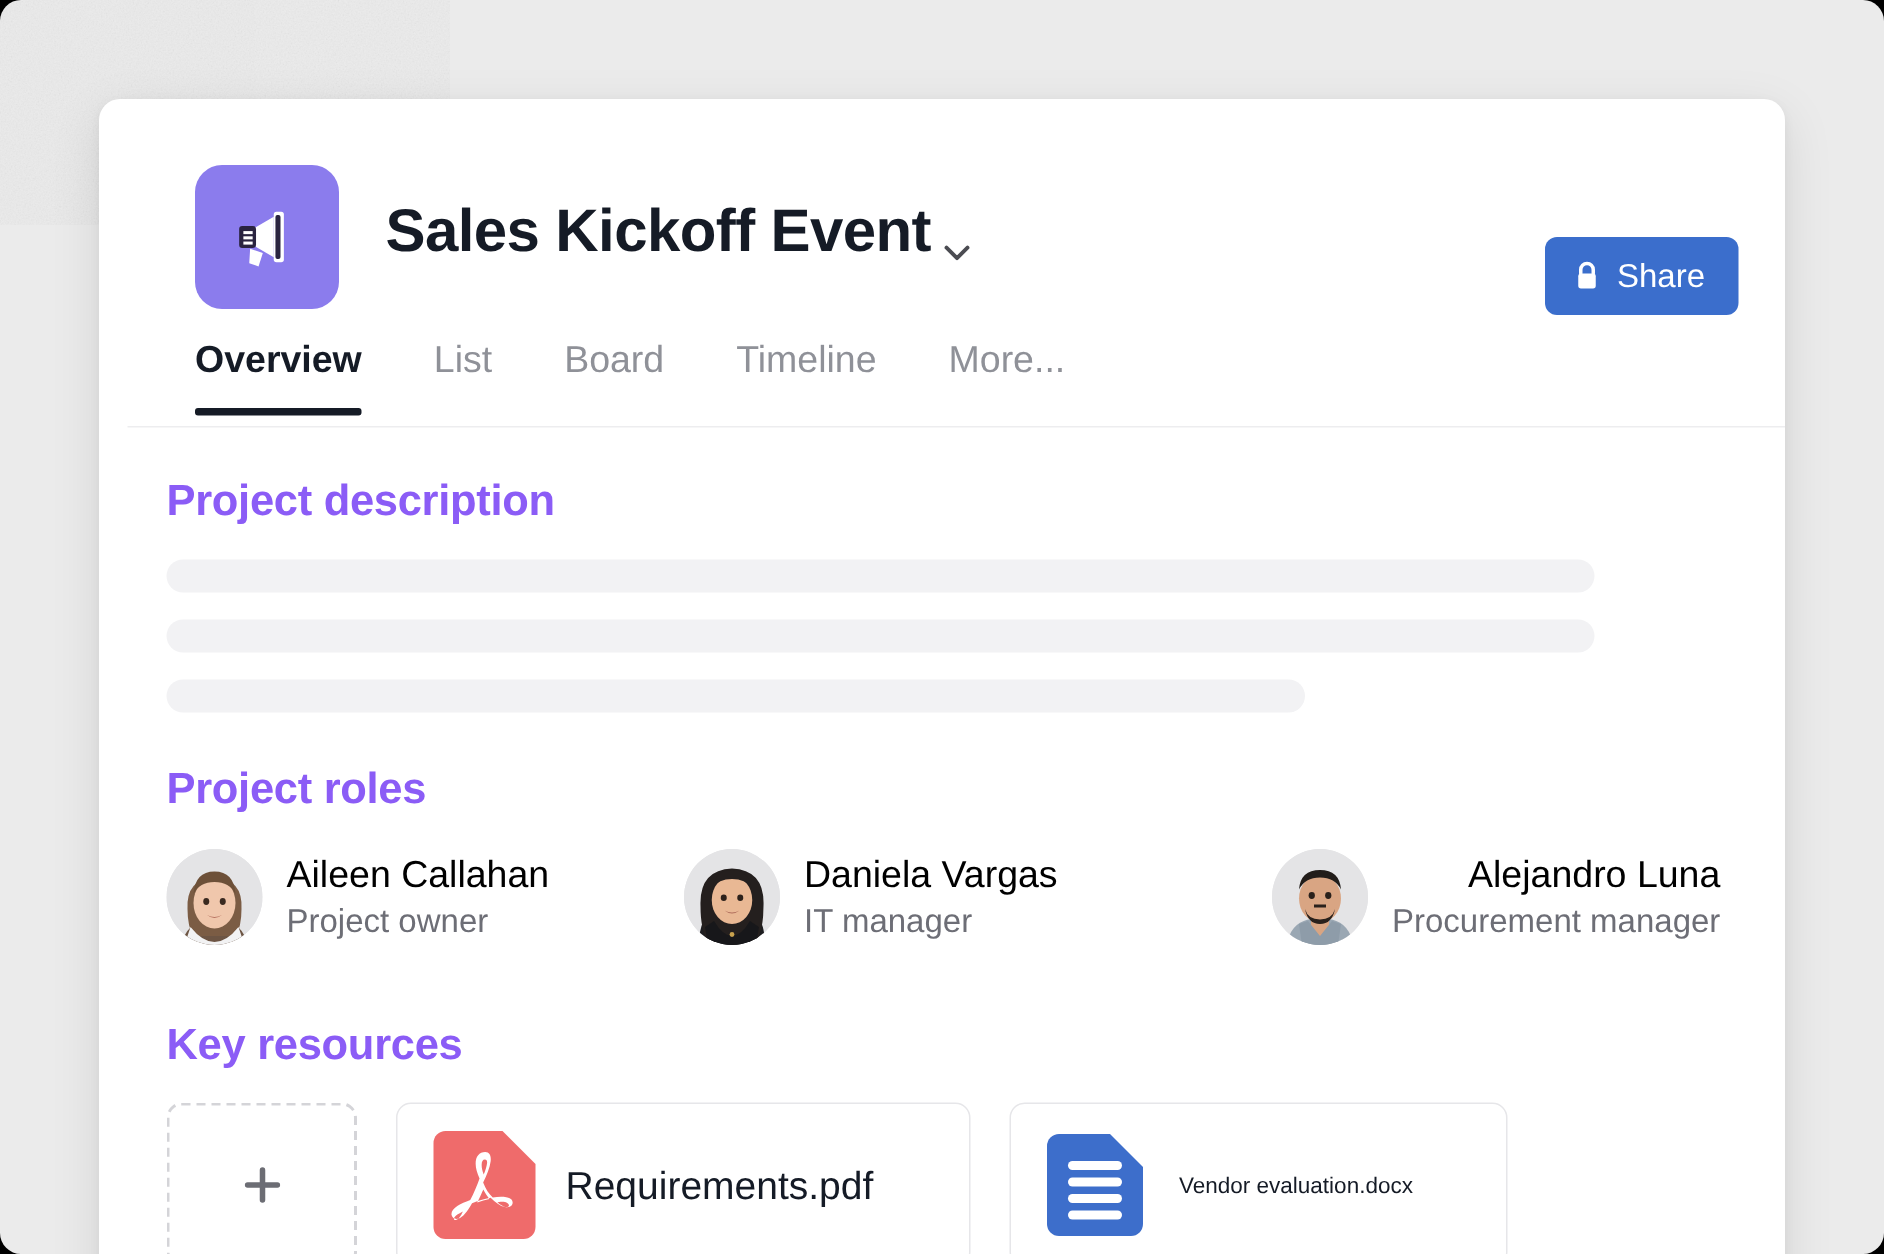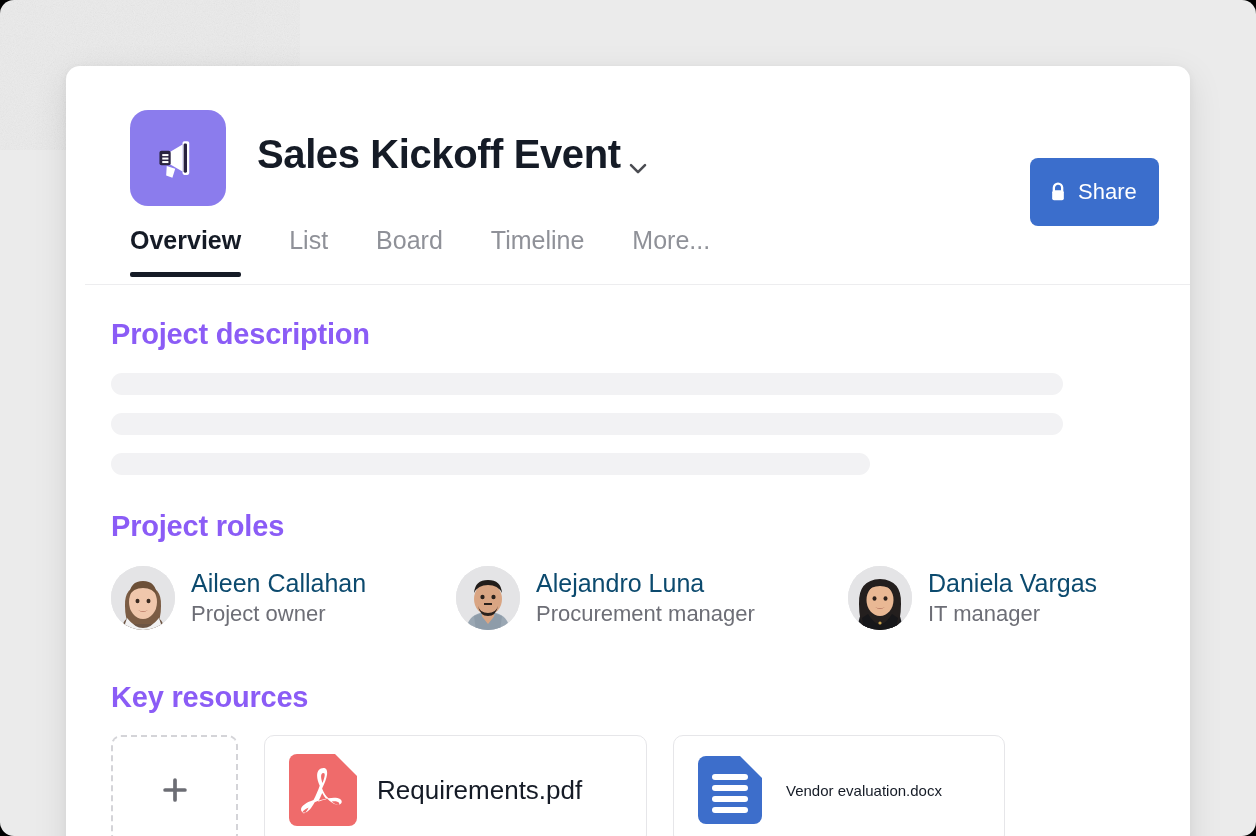--- a/index.html
+++ b/index.html
@@ -79,21 +79,21 @@
     height: 40px;
     display: flex;
     align-items: center;
     justify-content: center;
     cursor: pointer;
   }
   #share-button {
     position: absolute;
     left: 945px;
     top: 92px;
-    height: 68px;
+    height: 52px;
     padding: 0 22px 0 18px;
     border: none;
     border-radius: 8px;
     background: #3b6ecc;
     color: #ffffff;
     font-family: "Liberation Sans", sans-serif;
     font-size: 22px;
     font-weight: 400;
     display: flex;
     align-items: center;
@@ -190,23 +190,24 @@
     width: 64px;
     height: 64px;
     border-radius: 50%;
     flex: 0 0 64px;
     overflow: hidden;
     background: #e3e3e5;
   }
   .role-text { display: flex; flex-direction: column; gap: 2px; }
   .role-name {
     font-size: 25px;
-    color: #0c4a6e;
+    color: #000000;
     line-height: 1.18;
     white-space: nowrap;
+    text-align: right;
   }
   .role-sub {
     font-size: 22px;
     color: #6d6e76;
     line-height: 1.18;
     white-space: nowrap;
   }
 
   
   #resources {
@@ -343,20 +344,41 @@
           <path d="M18 30 Q19 15 32 15 Q45 15 46 30 Q42 22 32 22 Q22 22 18 30 Z" fill="#6d5038"></path>
           <ellipse cx="26.5" cy="35" rx="2" ry="2.3" fill="#3a2a20"></ellipse>
           <ellipse cx="37.5" cy="35" rx="2" ry="2.3" fill="#3a2a20"></ellipse>
           <path d="M27 44 Q32 48 37 44 Q32 46.5 27 44 Z" fill="#b5715f"></path>
           <path d="M16 52 Q24 62 32 62 Q40 62 48 52 L52 64 L12 64 Z" fill="#f2f2f3"></path>
         </svg>
       </div>
       <div class="role-text">
         <div class="role-name">Aileen Callahan</div>
         <div class="role-sub">Project owner</div>
+      </div>
+    </div>
+
+    <div class="role">
+      <div class="avatar">
+        <svg width="64" height="64" viewBox="0 0 64 64">
+          <rect width="64" height="64" fill="#e4e4e6"></rect>
+          <path d="M10 64 Q10 44 22 40 L42 40 Q54 44 54 64 Z" fill="#1d1d20"></path>
+          <path d="M11 38 Q10 14 32 13 Q54 14 53 38 Q53 54 48 62 L16 62 Q11 54 11 38 Z" fill="#241f1e"></path>
+          <ellipse cx="32" cy="34" rx="13.5" ry="16" fill="#e9b894"></ellipse>
+          <path d="M19 26 Q21 14 32 14 Q43 14 45 26 Q41 20 32 20 Q23 20 19 26 Z" fill="#241f1e"></path>
+          <ellipse cx="26.5" cy="32.5" rx="2" ry="2.2" fill="#2d211b"></ellipse>
+          <ellipse cx="37.5" cy="32.5" rx="2" ry="2.2" fill="#2d211b"></ellipse>
+          <path d="M27 41 Q32 45 37 41 Q32 43.5 27 41 Z" fill="#b06e5c"></path>
+          <path d="M20 48 Q26 58 32 58 Q38 58 44 48 L50 52 L48 64 L16 64 L14 52 Z" fill="#17171a"></path>
+          <circle cx="32" cy="57" r="1.6" fill="#c8a24e"></circle>
+        </svg>
+      </div>
+      <div class="role-text">
+        <div class="role-name">Daniela Vargas</div>
+        <div class="role-sub">IT manager</div>
       </div>
     </div>
 
     <div class="role">
       <div class="avatar">
         <svg width="64" height="64" viewBox="0 0 64 64">
           <rect width="64" height="64" fill="#e4e4e6"></rect>
           <path d="M10 64 Q12 50 24 47 L40 47 Q52 50 54 64 Z" fill="#9aa7b3"></path>
           <path d="M26 44 h12 v9 l-6 6 l-6 -6 Z" fill="#d9a583"></path>
           <ellipse cx="32" cy="33" rx="14" ry="16" fill="#d9a583"></ellipse>
@@ -366,41 +388,20 @@
           <path d="M22 40 Q24 50 32 50 Q40 50 42 40 Q40 47 32 47 Q24 47 22 40 Z" fill="#2a211c"></path>
           <path d="M28 37 h8 v2 h-8 Z" fill="#2a211c"></path>
           <path d="M24 48 L32 58 L40 48 L46 50 L44 64 L20 64 L18 50 Z" fill="#8e9ca9"></path>
         </svg>
       </div>
       <div class="role-text">
         <div class="role-name">Alejandro Luna</div>
         <div class="role-sub">Procurement manager</div>
       </div>
     </div>
-
-    <div class="role">
-      <div class="avatar">
-        <svg width="64" height="64" viewBox="0 0 64 64">
-          <rect width="64" height="64" fill="#e4e4e6"></rect>
-          <path d="M10 64 Q10 44 22 40 L42 40 Q54 44 54 64 Z" fill="#1d1d20"></path>
-          <path d="M11 38 Q10 14 32 13 Q54 14 53 38 Q53 54 48 62 L16 62 Q11 54 11 38 Z" fill="#241f1e"></path>
-          <ellipse cx="32" cy="34" rx="13.5" ry="16" fill="#e9b894"></ellipse>
-          <path d="M19 26 Q21 14 32 14 Q43 14 45 26 Q41 20 32 20 Q23 20 19 26 Z" fill="#241f1e"></path>
-          <ellipse cx="26.5" cy="32.5" rx="2" ry="2.2" fill="#2d211b"></ellipse>
-          <ellipse cx="37.5" cy="32.5" rx="2" ry="2.2" fill="#2d211b"></ellipse>
-          <path d="M27 41 Q32 45 37 41 Q32 43.5 27 41 Z" fill="#b06e5c"></path>
-          <path d="M20 48 Q26 58 32 58 Q38 58 44 48 L50 52 L48 64 L16 64 L14 52 Z" fill="#17171a"></path>
-          <circle cx="32" cy="57" r="1.6" fill="#c8a24e"></circle>
-        </svg>
-      </div>
-      <div class="role-text">
-        <div class="role-name">Daniela Vargas</div>
-        <div class="role-sub">IT manager</div>
-      </div>
-    </div>
   </div>
 
   <div id="resources-title" class="section-title">Key resources</div>
 
   <div id="resources">
 
     <div id="add-resource">
       <svg width="34" height="34" viewBox="0 0 24 24">
         <path d="M12 5 V19 M5 12 H19" stroke="#6c6d74" stroke-width="2.6" stroke-linecap="round"></path>
       </svg>

